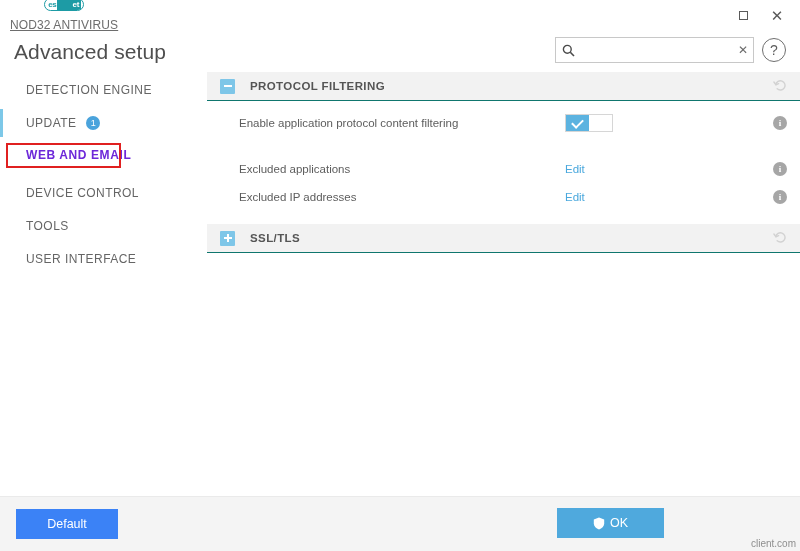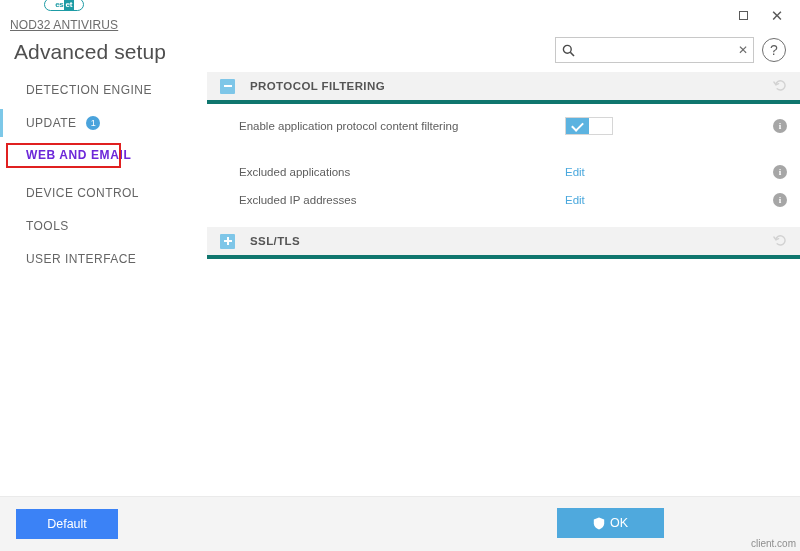--- a/index.html
+++ b/index.html
@@ -61,21 +61,21 @@
     padding: 0 1px;
   }
   .eset-logo .et {
     font-size: 8px;
     font-weight: bold;
     color: #ffffff;
     background: #1d9ba5;
     letter-spacing: -0.3px;
     line-height: 11px;
     height: 11px;
-    padding: 0 2px 0 1px;
+    padding: 0 2px 0 15px;
     display: inline-block;
   }
   .product-name {
     font-size: 12px;
     color: #6d6d6d;
     letter-spacing: 0.1px;
     white-space: nowrap;
     text-decoration: underline;
   }
   .win-controls {
@@ -236,21 +236,21 @@
     position: absolute;
     left: 207px; top: 72px;
     width: 593px;
     height: 425px;
     background: #ffffff;
   }
   .section-header {
     position: relative;
     height: 28px;
     background: #f2f2f2;
-    border-bottom: 4px solid #0f766e;
+    border-bottom: 1px solid #0f766e;
     display: flex;
     align-items: center;
     cursor: default;
   }
   .toggle-sq {
     width: 15px; height: 15px;
     background: #7ec6e8;
     margin-left: 13px;
     display: flex;
     align-items: center;

